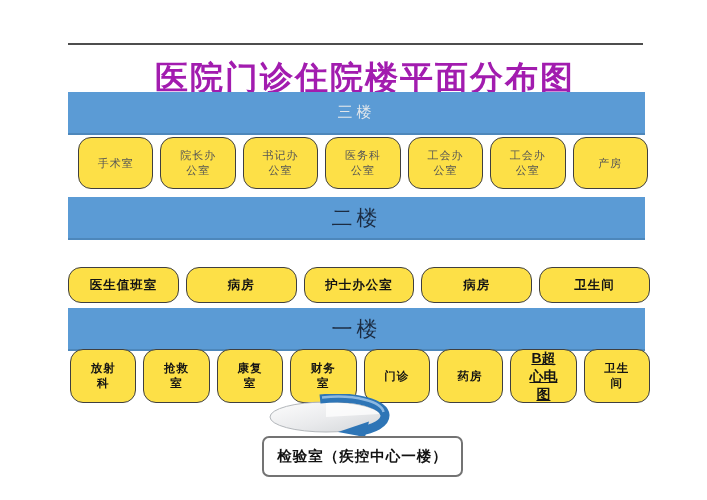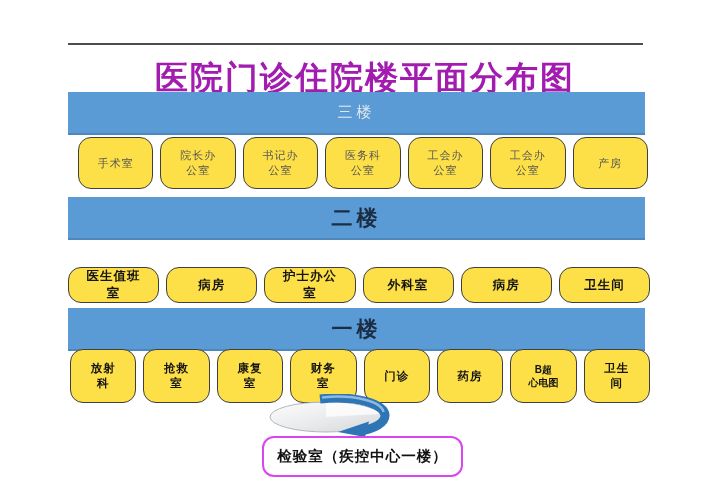--- a/index.html
+++ b/index.html
@@ -23,44 +23,44 @@
     position:absolute;left:68px;width:577px;height:41px;
     background:#5b9bd5;border-bottom:2px solid #4d87bb;
     display:flex;align-items:center;justify-content:center;
     letter-spacing:4px;
   }
   .banner-3f{top:92px;}
   .banner-2f{top:197px;}
   .banner-1f{top:300px;margin-top:8px;}
   .banner-3f .floor-label{color:#e2e7eb;font-size:15px;font-weight:400;}
   .banner-2f .floor-label,
-  .banner-1f .floor-label{color:#1c2c42;font-size:21px;font-weight:700;}
+  .banner-1f .floor-label{color:#1c2c42;font-size:21px;font-weight:400;}
   .rooms{
     position:absolute;display:flex;gap:7px;
   }
   .row-3f{left:78px;top:137px;width:570px;height:52px;}
   .row-2f{left:68px;top:243px;width:582px;height:52px;}
   .row-1f{left:70px;top:349px;width:580px;height:54px;}
   .room{
     flex:1 1 0;min-width:0;
     background:#fde047;border:1.6px solid #3f3f3f;border-radius:13px;
     display:flex;align-items:center;justify-content:center;
     text-align:center;padding:17px;
   }
   .row-3f .room{font-size:11px;color:#555555;font-weight:400;letter-spacing:1px;}
   .row-2f .room{font-size:12.5px;color:#141414;font-weight:700;letter-spacing:1px;margin-top:24px;}
   .row-1f .room{font-size:11.5px;color:#141414;font-weight:700;letter-spacing:1px;}
   .room.extra-gap{}
-  .room.multiline{white-space:pre-line;font-size:10px;line-height:1.3;letter-spacing:0;}
+  .room.multiline{white-space:pre-line;font-size:14px;line-height:1.3;letter-spacing:0;text-decoration:underline;}
   .arrow-svg{
     position:absolute;left:268px;top:394px;width:128px;height:44px;
   }
   .note-box{
     position:absolute;left:262px;top:436px;width:197px;height:37px;
-    background:#ffffff;border:2px solid #d946ef;border-radius:12px;
+    background:#ffffff;border:2px solid #737373;border-radius:7px;
     display:flex;align-items:center;justify-content:center;
     font-size:14.5px;font-weight:700;color:#121212;letter-spacing:1px;
   }
 </style>
 </head>
 <body>
 
 <div class="page">
 
   <div class="top-line"></div>
@@ -80,21 +80,20 @@
     <div class="room">产房</div>
   </div>
 
   <div class="banner banner-2f">
     <span class="floor-label">二楼</span>
   </div>
   <div class="rooms row-2f">
     <div class="room">医生值班室</div>
     <div class="room">病房</div>
     <div class="room">护士办公室</div>
-    <div class="room">外科室</div>
     <div class="room">病房</div>
     <div class="room">卫生间</div>
   </div>
 
   <div class="banner banner-1f">
     <span class="floor-label">一楼</span>
   </div>
   <div class="rooms row-1f">
     <div class="room">放射科</div>
     <div class="room">抢救室</div>

